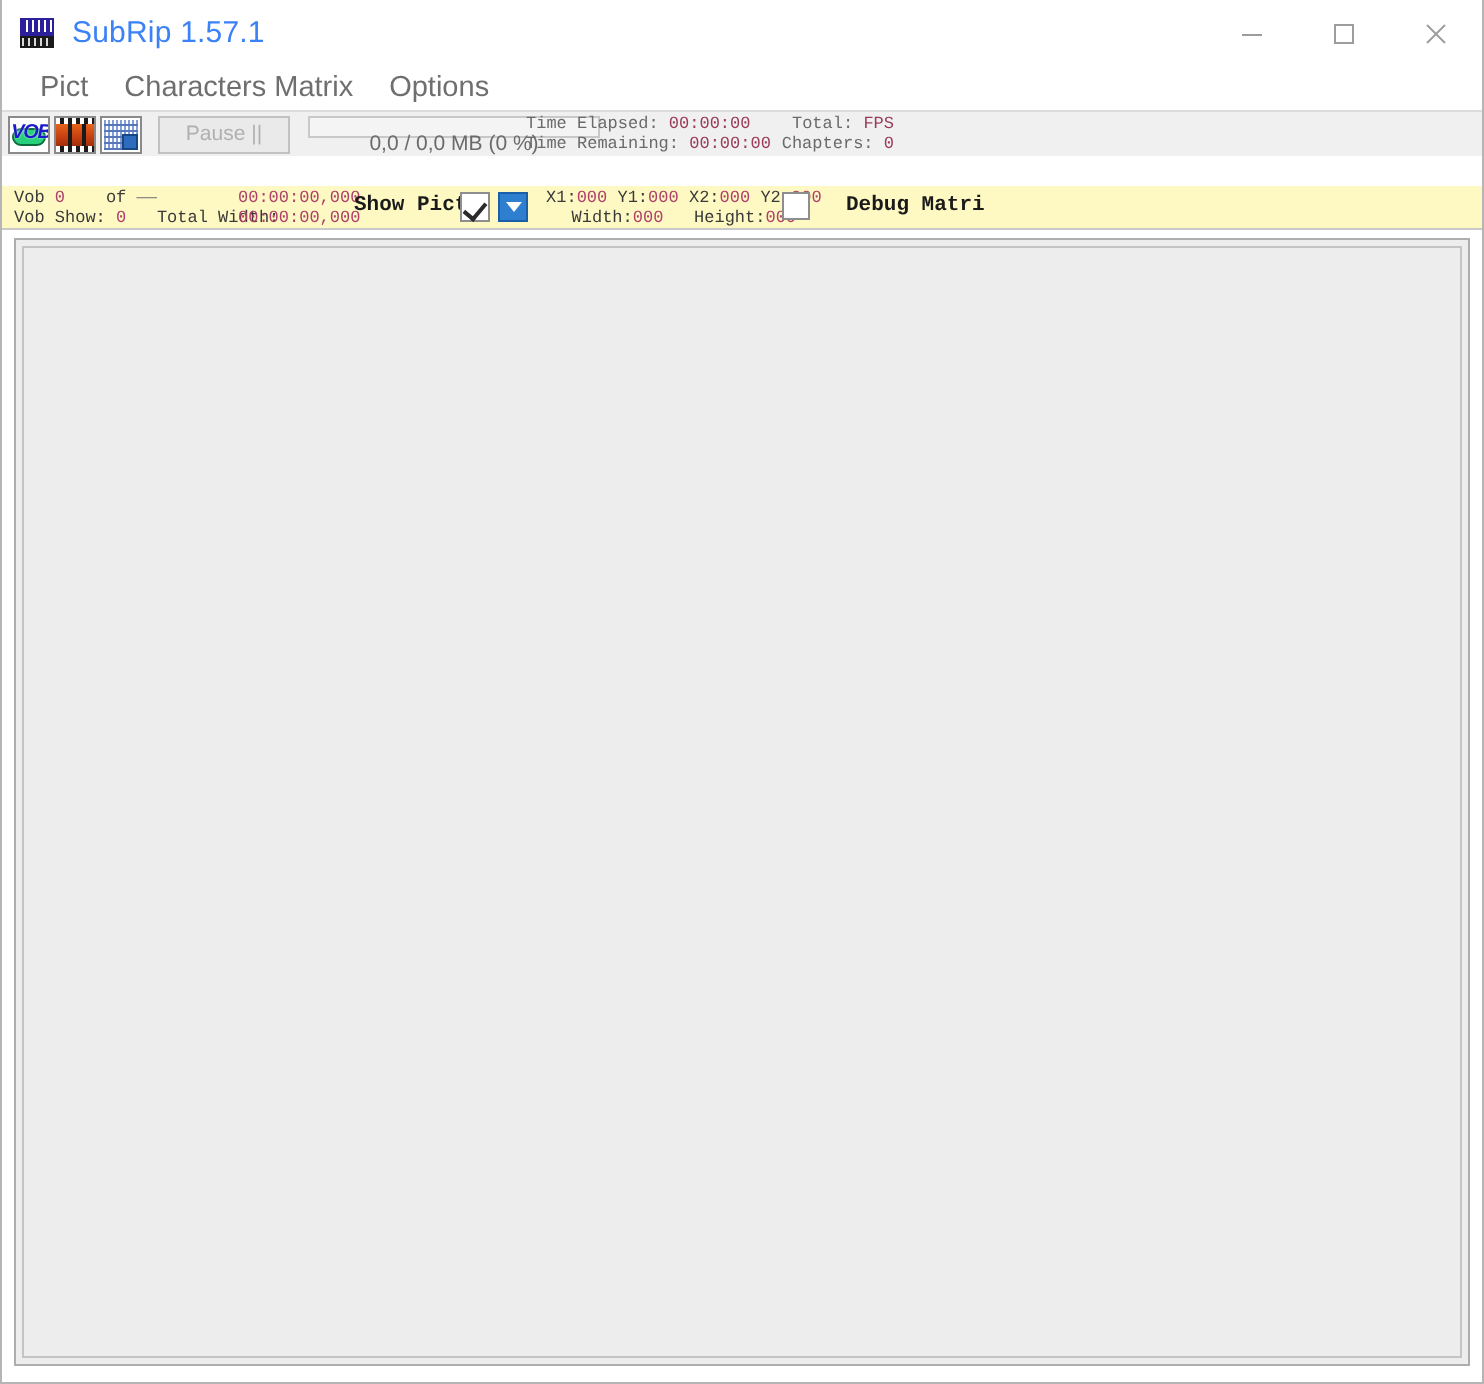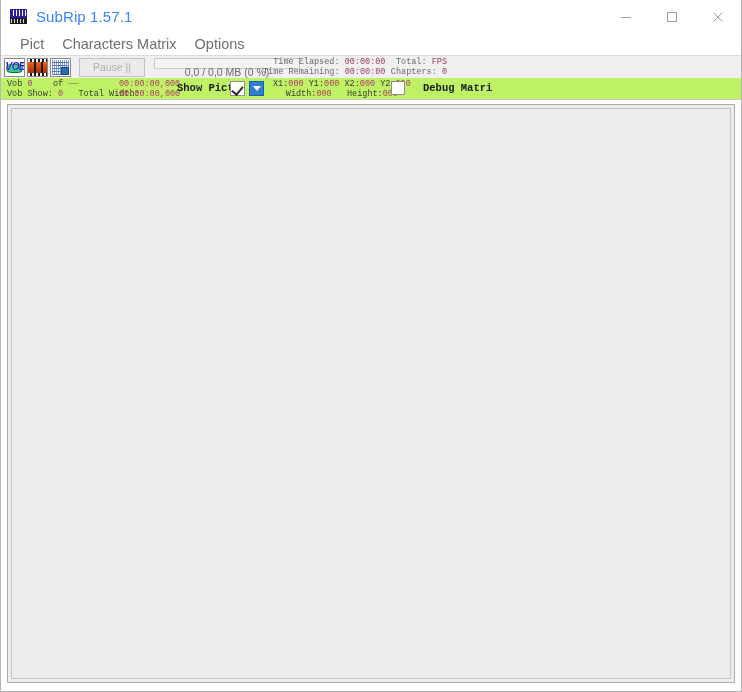--- a/index.html
+++ b/index.html
@@ -195,43 +195,44 @@
 
   .timeblock {
     position: absolute;
     left: 262px; top: 1px;
     font-family: "Liberation Mono", monospace;
     font-size: 8.5px;
     color: #7a5a68;
     line-height: 10px;
     white-space: nowrap;
   }
-  .timeblock .row { display: block; text-align: right; }
+  .timeblock .row { display: block; }
   .tb-lbl { color: #6a6a6a; }
   .tb-val { color: #9a3b58; }
 
   .modeblock {
     position: absolute;
     left: 372px; top: 1px;
     font-family: "Liberation Mono", monospace;
     font-size: 8.5px;
     line-height: 10px;
     white-space: nowrap;
     text-align: right;
     width: 74px;
   }
   .modeblock .row { display: block; }
 
   
   .statrow {
     height: 22px;
-    background: #bef264;
+    background: #fef9c3;
     border-bottom: 1px solid #c9c9c9;
     position: relative;
     flex: 0 0 auto;
+    margin-top: 15px;
   }
   .mono {
     font-family: "Liberation Mono", monospace;
     font-size: 8.5px;
     line-height: 10px;
     white-space: nowrap;
   }
   .grp { position: absolute; top: 1px; }
   .g-vob   { left: 6px; }
   .g-times { left: 118px; }

